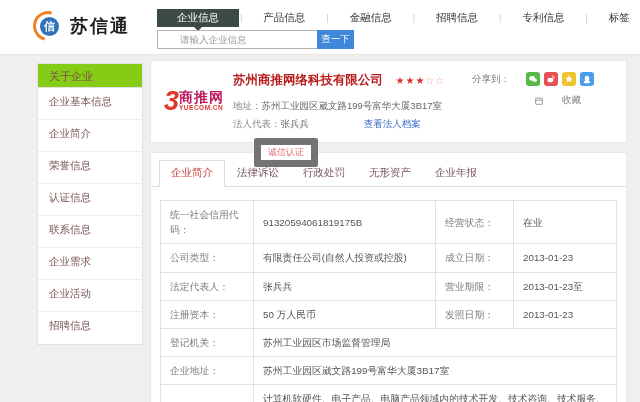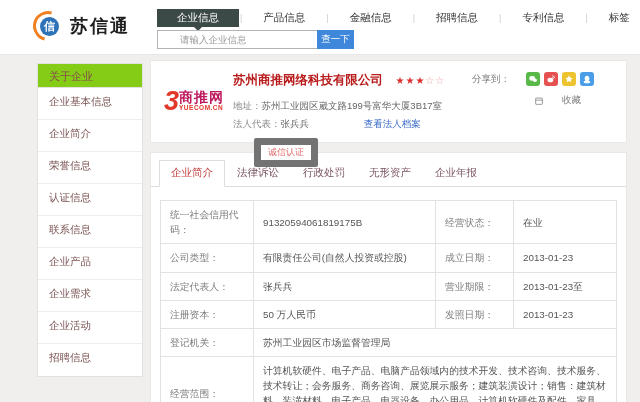--- a/index.html
+++ b/index.html
@@ -105,21 +105,20 @@
 </div>
 
 <div class="sidebar">
   <div class="sidebar-title">关于企业</div>
   <div id="sidebar-items">
       <div class="sidebar-item">企业基本信息</div>
       <div class="sidebar-item">企业简介</div>
       <div class="sidebar-item">荣誉信息</div>
       <div class="sidebar-item">认证信息</div>
       <div class="sidebar-item">联系信息</div>
-      <div class="sidebar-item">企业产品</div>
       <div class="sidebar-item">企业需求</div>
       <div class="sidebar-item">企业活动</div>
       <div class="sidebar-item">招聘信息</div>
     </div>
 </div>
 
 <div class="main">
 
   <div class="company-card">
     <div class="biz-logo">
@@ -220,20 +219,24 @@
             <td class="lbl">注册资本：</td>
             <td>50 万人民币</td>
             <td class="lbl">发照日期：</td>
             <td>2013-01-23</td>
           </tr>
           <tr>
             <td class="lbl">登记机关：</td>
             <td colspan="3">苏州工业园区市场监督管理局</td>
           </tr>
           <tr>
+            <td class="lbl">企业地址：</td>
+            <td colspan="3">苏州工业园区崴文路199号富华大厦3B17室</td>
+          </tr>
+          <tr>
             <td class="lbl">经营范围：</td>
             <td colspan="3">计算机软硬件、电子产品、电脑产品领域内的技术开发、技术咨询、技术服务、技术转让；会务服务、商务咨询、展览展示服务；建筑装潢设计；销售：建筑材料、装潢材料、电子产品、电器设备、办公用品、计算机软硬件及配件、家具、灯具。（依法须经批准的项目，经相关部门批准后方可开展经营活动）</td>
           </tr>
         </tbody>
     </table>
   </div>
 
 </div>
 
 </body></html>

